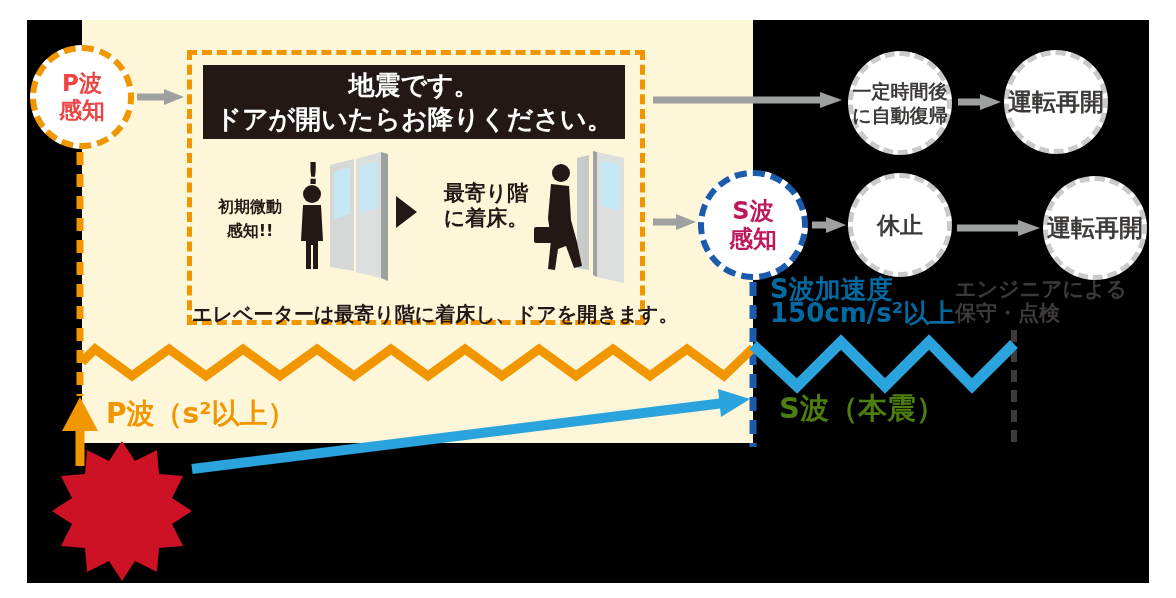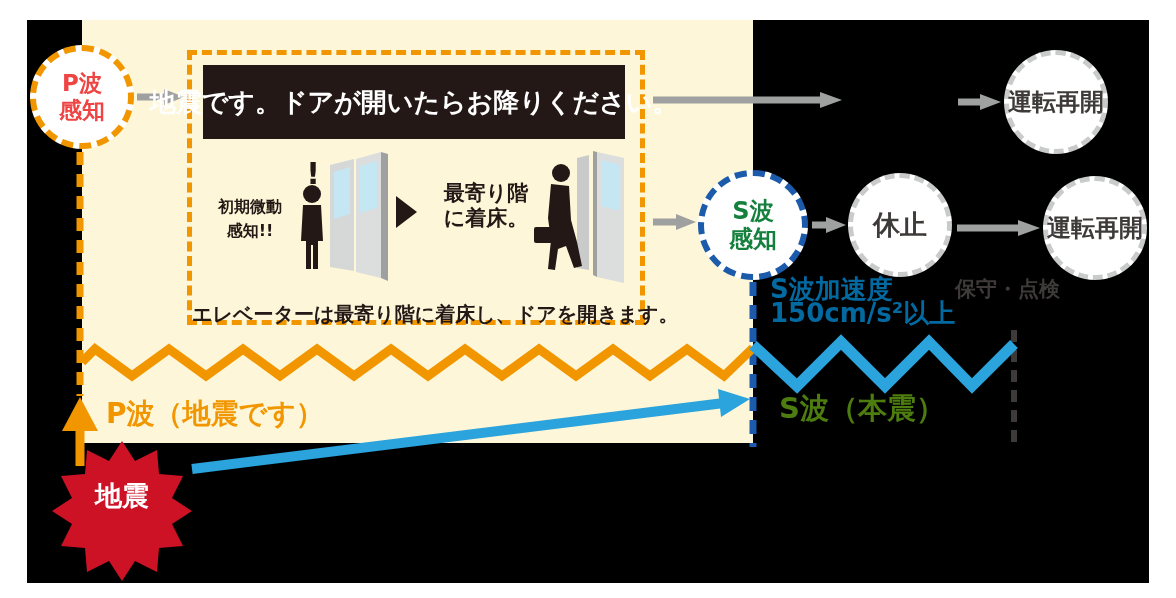--- a/index.html
+++ b/index.html
@@ -4,33 +4,33 @@
 <style>
   html,body{margin:0;padding:0;background:#ffffff;}
   .stage{position:relative;width:1176px;height:598px;background:#ffffff;overflow:hidden;
          font-family:"DejaVu Sans",sans-serif;}
   .black-canvas{position:absolute;left:27px;top:20px;width:1122px;height:563px;background:#000000;}
   .cream-panel{position:absolute;left:82px;top:20px;width:671px;height:423px;background:#FDF6D8;}
   .overlay{position:absolute;left:0;top:0;width:1176px;height:598px;}
   .orange-box{position:absolute;left:187px;top:50px;width:458px;height:275px;
               border:5px dashed #F29600;box-sizing:border-box;}
   .banner{position:absolute;left:203px;top:65px;width:422px;height:74px;background:#231815;
-          display:flex;flex-direction:row;align-items:center;justify-content:center;
+          display:flex;flex-direction:column;align-items:center;justify-content:center;
           color:#ffffff;font-weight:bold;font-size:26px;line-height:34px;white-space:nowrap;}
   .circle{position:absolute;border-radius:50%;background:#ffffff;box-sizing:border-box;
           display:flex;flex-direction:column;align-items:center;justify-content:center;
           text-align:center;font-weight:bold;white-space:nowrap;}
   .c-pwave{left:30px;top:45px;width:104px;height:104px;border:6px dashed #F29600;
            color:#ef4444;font-size:23px;line-height:27px;}
   .c-swave{left:698px;top:170px;width:110px;height:110px;border:6px dashed #1C5BAB;
-           color:#15803d;font-size:24px;line-height:28px;}
+           color:#be185d;font-size:24px;line-height:28px;}
   .c-gray{border:5px dashed #C9CACA;color:#3E3A39;}
   .c-auto{left:848px;top:51px;width:104px;height:104px;font-size:19px;line-height:24px;}
   .c-resume-top{left:1004px;top:50px;width:104px;height:104px;font-size:24px;}
-  .c-pause{left:848px;top:173px;width:104px;height:104px;font-size:27px;}
+  .c-pause{left:848px;top:173px;width:104px;height:104px;font-size:23px;}
   .c-resume-bottom{left:1043px;top:176px;width:104px;height:104px;font-size:24px;}
   .tblock{position:absolute;font-weight:bold;white-space:nowrap;}
   .t-detect{left:198px;top:195px;width:104px;text-align:center;color:#231815;
             font-size:16px;line-height:24px;}
   .t-land{left:428px;top:181px;width:116px;text-align:center;color:#231815;
           font-size:21px;line-height:25px;}
   .t-land .line3{font-size:19px;}
   .t-caption{left:192px;top:301px;width:448px;text-align:center;color:#231815;font-size:20px;}
   .t-snote{left:770px;top:277px;color:#0369a1;font-size:26px;line-height:24px;}
   .t-engineer{left:955px;top:277px;color:#3E3A39;font-size:21px;line-height:24px;}
@@ -137,36 +137,40 @@
   <div class="tblock t-caption">エレベーターは最寄り階に着床し、ドアを開きます。</div>
 
   <div class="circle c-pwave">
     <div>P波</div>
     <div>感知</div>
   </div>
   <div class="circle c-swave">
     <div>S波</div>
     <div>感知</div>
   </div>
+  <div class="circle c-gray c-auto">
+    <div>一定時間後</div>
+    <div>に自動復帰</div>
+  </div>
   <div class="circle c-gray c-resume-top">
     <div>運転再開</div>
   </div>
   <div class="circle c-gray c-pause">
     <div>休止</div>
   </div>
   <div class="circle c-gray c-resume-bottom">
     <div>運転再開</div>
   </div>
 
   <div class="tblock t-snote">
     <div>S波加速度</div>
     <div>150cm/s²以上</div>
   </div>
   <div class="tblock t-engineer">
+    <div>エンジニアによる</div>
     <div>保守・点検</div>
   </div>
-  <div class="tblock t-plabel">P波（地震です）</div>
+  <div class="tblock t-plabel">P波（s²以上）</div>
   <div class="tblock t-slabel">S波（本震）</div>
   <div class="tblock t-burst">
-    <div>地震</div>
   </div>
 
 </div>
 
 </body></html>

